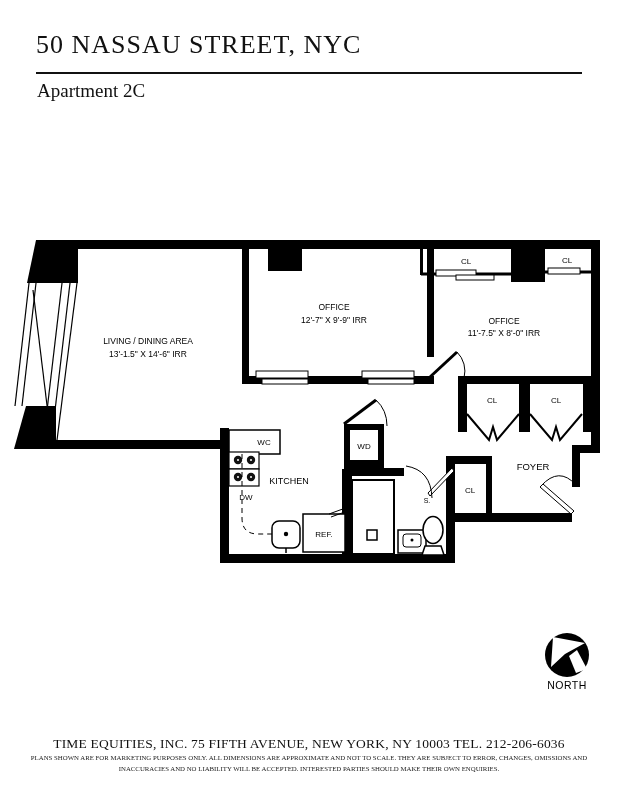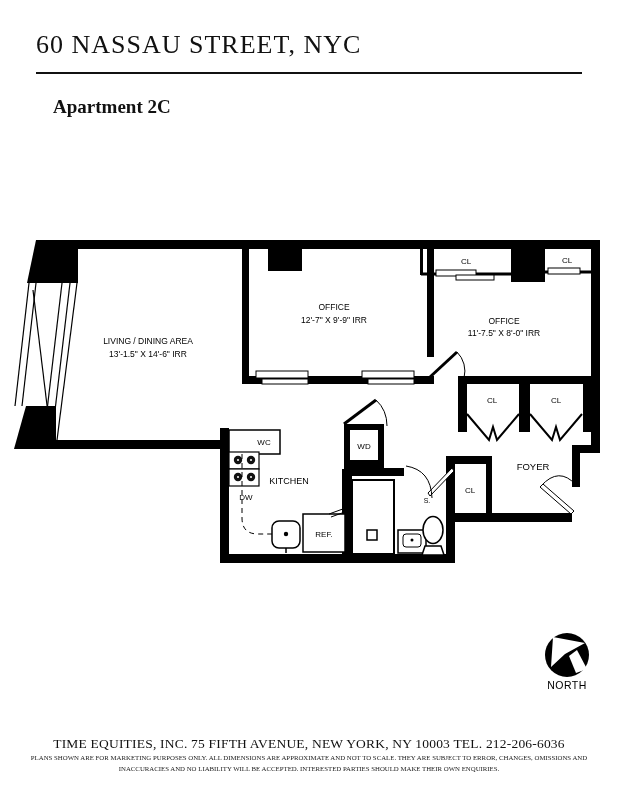--- a/index.html
+++ b/index.html
@@ -1,36 +1,36 @@
 <!DOCTYPE html>
 <html><head>
 <meta charset="utf-8">
 <style>
   html,body{margin:0;padding:0;background:#fff;}
   .page{position:relative;width:618px;height:800px;background:#fff;font-family:"Liberation Serif",serif;color:#000;overflow:hidden;}
   .title{position:absolute;left:36px;top:30px;font-size:26px;font-weight:400;letter-spacing:1px;margin:0;color:#111;}
   .rule{position:absolute;left:36px;top:72px;width:546px;height:2px;background:#111;}
-  .subtitle{position:absolute;left:37px;top:80px;font-size:19px;font-weight:700;margin:16px;color:#111;}
+  .subtitle{position:absolute;left:37px;top:80px;font-size:19px;font-weight:400;margin:0;color:#111;}
   .plan-svg{position:absolute;left:0;top:0;}
   .footer-company{position:absolute;left:0;top:736px;width:618px;text-align:center;font-size:13.5px;letter-spacing:.2px;color:#111;}
   .footer-disclaimer{position:absolute;left:29px;top:753px;width:560px;text-align:center;font-size:6.8px;line-height:1.55;color:#222;}
   text{font-family:"Liberation Sans",sans-serif;fill:#000;}
   .room-lbl{font-size:8.5px;}
   .sm-lbl{font-size:8px;}
   .xs-lbl{font-size:7px;}
   .kit-lbl{font-size:9px;}
   .foyer-lbl{font-size:9.5px;}
   .north-lbl{font-size:10.5px;letter-spacing:.5px;}
 </style>
 </head>
 <body>
 
 <div class="page">
 
-  <h1 class="title">60 NASSAU STREET, NYC</h1>
+  <h1 class="title">50 NASSAU STREET, NYC</h1>
   <div class="rule"></div>
   <h2 class="subtitle">Apartment 2C</h2>
 
   <svg class="plan-svg" width="618" height="800" viewBox="0 0 618 800" xmlns="http://www.w3.org/2000/svg">
 
     <g fill="#000">
       <rect x="36" y="240" width="564" height="9"></rect>
       <rect x="591" y="240" width="9" height="213"></rect>
       <rect x="572" y="445" width="28" height="8"></rect>
       <rect x="572" y="445" width="8" height="42"></rect>

